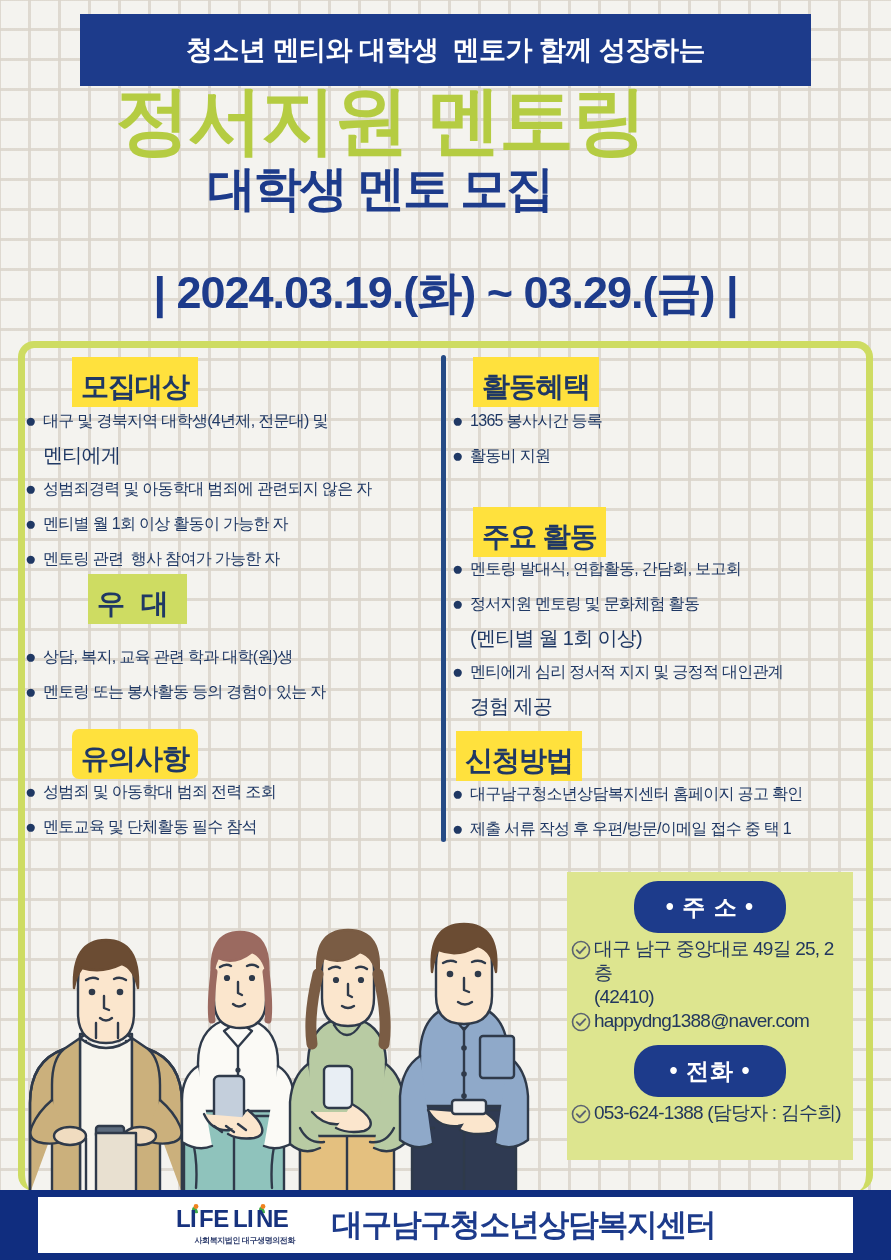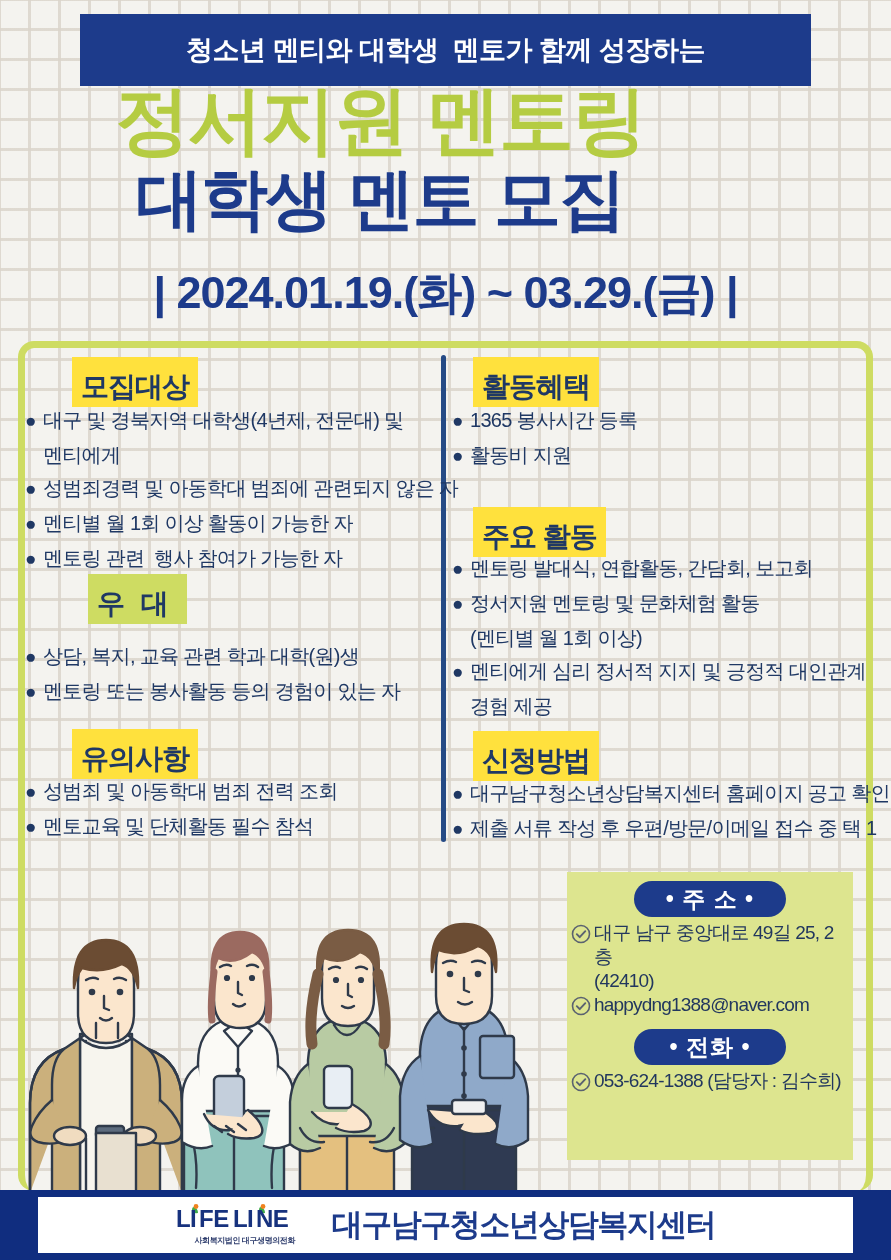--- a/index.html
+++ b/index.html
@@ -30,21 +30,21 @@
   }
   .hdr-banner span{
     color:#ffffff;font-size:27px;font-weight:700;letter-spacing:-0.5px;
     white-space:pre;
   }
   .title-1,.title-2{
     position:absolute;left:0;width:760px;text-align:center;
     font-weight:900;letter-spacing:-2px;line-height:1;
   }
   .title-1{top:83px;font-size:75px;color:#b5cc42;}
-  .title-2{top:165px;font-size:67px;color:#1d3b8b;text-align:center;}
+  .title-2{top:165px;font-size:48px;color:#1d3b8b;text-align:center;}
   .title-date{
     position:absolute;left:0;top:263px;width:891px;text-align:center;
     font-size:45px;font-weight:900;color:#1d3b8b;letter-spacing:-1px;
   }
 
   
   .frame{
     position:absolute;left:18px;top:341px;width:855px;height:850px;
     border:7px solid #cedc62;border-radius:16px;border-bottom:none;
     box-sizing:border-box;
@@ -66,36 +66,36 @@
   
   .blist{position:absolute;}
   .bitem{
     display:flex;align-items:flex-start;margin-bottom:2px;
   }
   .bdot{
     flex:0 0 auto;width:18px;text-align:left;
     color:#1f3864;font-size:19px;line-height:33px;
   }
   .btxt{
-    color:#1f3864;font-size:20px;line-height:33px;letter-spacing:-0.7px;
+    color:#1f3864;font-size:16px;line-height:33px;letter-spacing:-0.7px;
     white-space:pre;
   }
   .bcont{
     color:#1f3864;font-size:20px;line-height:33px;letter-spacing:-0.7px;
     padding-left:18px;white-space:pre;
   }
 
   
   .contact{
     position:absolute;left:567px;top:872px;width:286px;height:288px;
     background:#dde58f;
   }
   .pill{
     margin:9px auto 4px auto;background:#1d3b8b;color:#fff;
-    border-radius:24px;height:36px;width:152px;
+    border-radius:24px;height:52px;width:152px;
     display:flex;align-items:center;justify-content:center;
     font-size:23px;font-weight:900;letter-spacing:1px;white-space:pre;
   }
   .crow{display:flex;align-items:flex-start;padding:0 6px 0 4px;}
   .cicon{flex:0 0 auto;margin-top:3px;margin-right:3px;}
   .ctxt{
     color:#22375e;font-size:19px;line-height:24px;letter-spacing:-0.8px;
     white-space:pre-line;font-weight:500;
   }
 
@@ -123,21 +123,21 @@
 </head>
 <body>
 
 <div id="poster">
 
   <div class="hdr-banner">
     <span>청소년 멘티와 대학생  멘토가 함께 성장하는</span>
   </div>
   <div class="title-1">정서지원 멘토링</div>
   <div class="title-2">대학생 멘토 모집</div>
-  <div class="title-date">| 2024.01.19.(화) ~ 03.29.(금) |</div>
+  <div class="title-date">| 2024.03.19.(화) ~ 03.29.(금) |</div>
 
   <div class="frame"></div>
   <div class="divider"></div>
 
   <div class="sec-h hl-yellow" style="left:72px;top:357px;">모집대상</div>
 
   <div class="blist" style="left:25px;top:404px;width:410px;">
     <div class="bitem">
       <span class="bdot">●</span>
       <span class="btxt">대구 및 경북지역 대학생(4년제, 전문대) 및</span>
@@ -163,21 +163,21 @@
     <div class="bitem">
       <span class="bdot">●</span>
       <span class="btxt">상담, 복지, 교육 관련 학과 대학(원)생</span>
     </div>
     <div class="bitem">
       <span class="bdot">●</span>
       <span class="btxt">멘토링 또는 봉사활동 등의 경험이 있는 자</span>
     </div>
   </div>
 
-  <div class="sec-h hl-yellow" style="left:72px;top:729px;">유의사항</div>
+  <div class="sec-h hl-yellow" style="left:72px;top:729px;border-radius:7px;">유의사항</div>
 
   <div class="blist" style="left:25px;top:775px;width:410px;">
     <div class="bitem">
       <span class="bdot">●</span>
       <span class="btxt">성범죄 및 아동학대 범죄 전력 조회</span>
     </div>
     <div class="bitem">
       <span class="bdot">●</span>
       <span class="btxt">멘토교육 및 단체활동 필수 참석</span>
     </div>
@@ -208,21 +208,21 @@
       <span class="btxt">정서지원 멘토링 및 문화체험 활동</span>
     </div>
     <div class="bcont">(멘티별 월 1회 이상)</div>
     <div class="bitem">
       <span class="bdot">●</span>
       <span class="btxt">멘티에게 심리 정서적 지지 및 긍정적 대인관계</span>
     </div>
     <div class="bcont">경험 제공</div>
   </div>
 
-  <div class="sec-h hl-yellow" style="left:473px;top:731px;">신청방법</div>
+  <div class="sec-h hl-yellow" style="left:456px;top:731px;">신청방법</div>
 
   <div class="blist" style="left:452px;top:777px;width:432px;">
     <div class="bitem">
       <span class="bdot">●</span>
       <span class="btxt">대구남구청소년상담복지센터 홈페이지 공고 확인</span>
     </div>
     <div class="bitem">
       <span class="bdot">●</span>
       <span class="btxt">제출 서류 작성 후 우편/방문/이메일 접수 중 택 1</span>
     </div>

